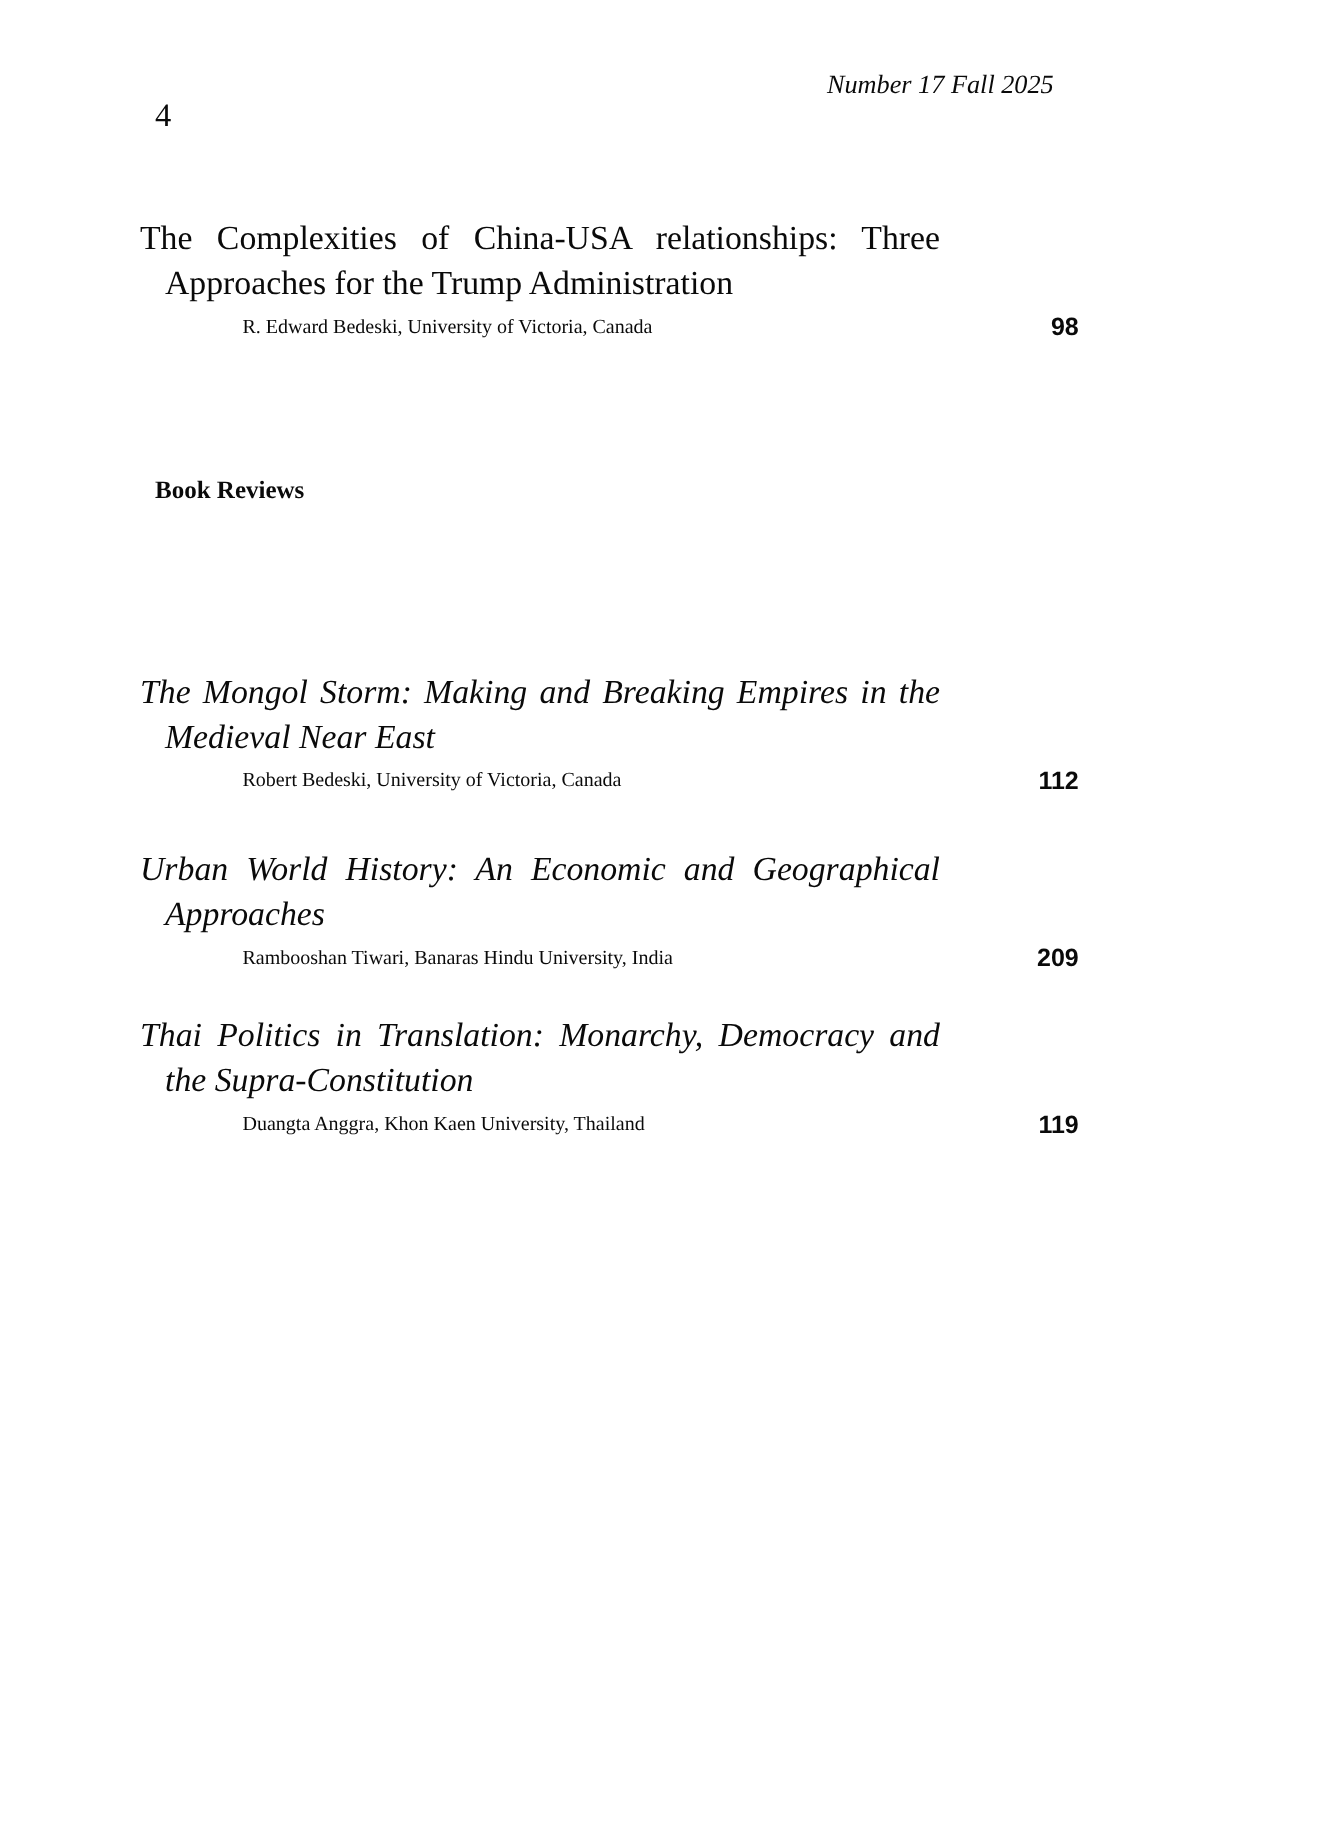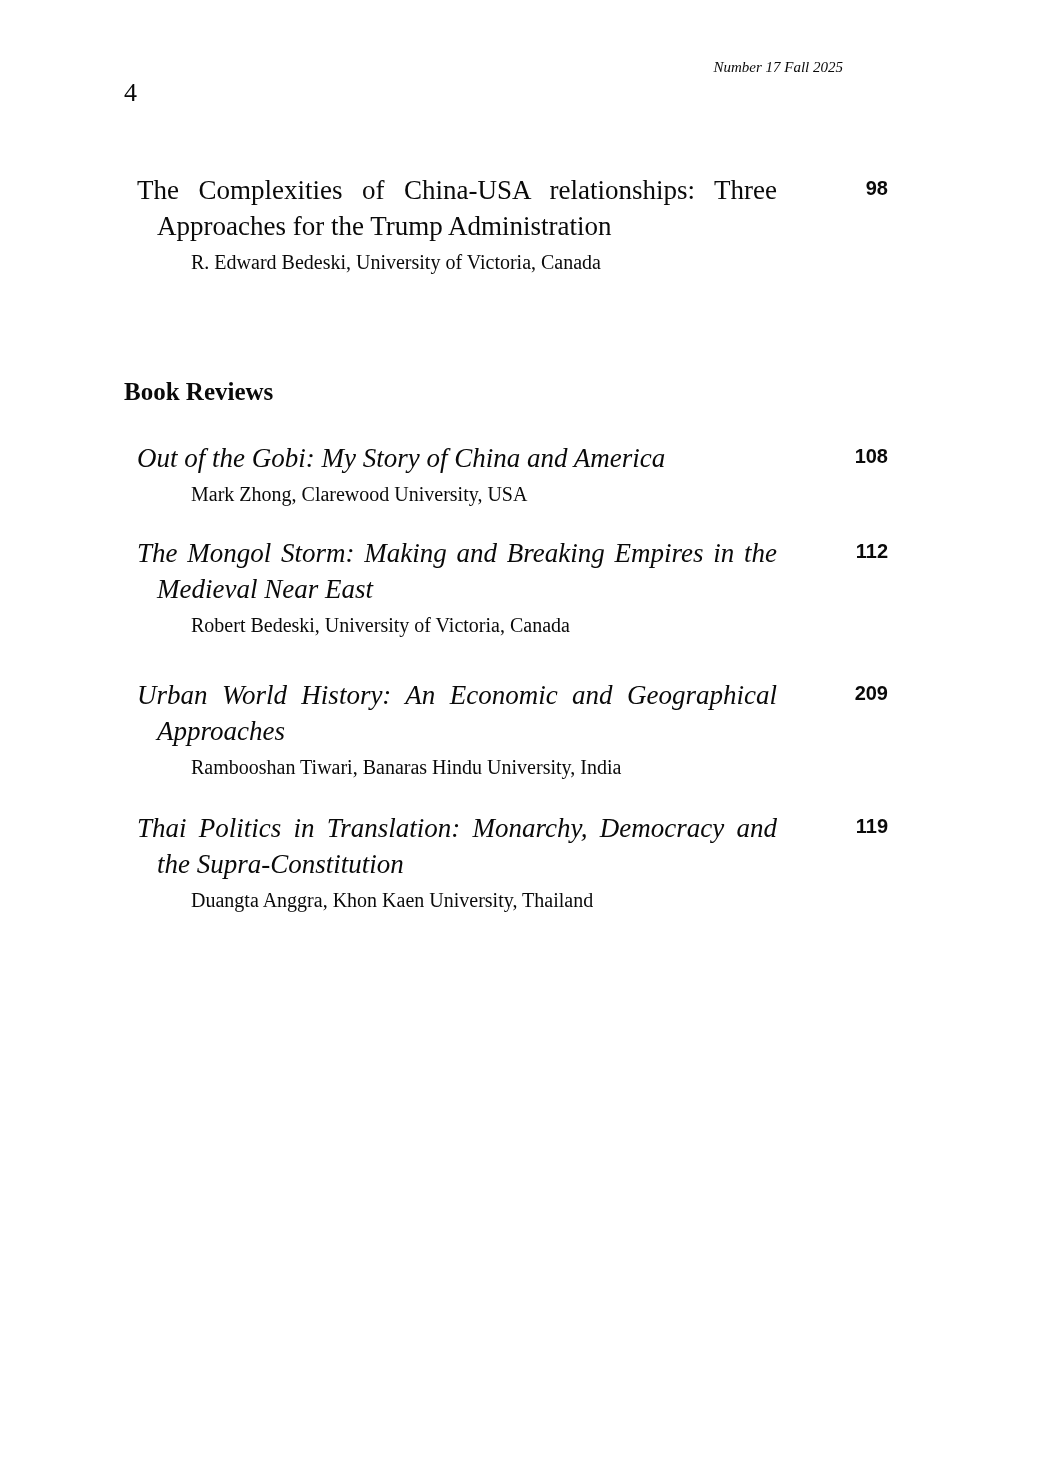--- a/index.html
+++ b/index.html
@@ -14,73 +14,73 @@
     background: #ffffff;
     color: #0a0a0a;
     font-family: "Liberation Serif", serif;
     overflow: hidden;
   }
   .issue-header {
     position: absolute;
     top: 54px;
     right: 220px;
     font-style: italic;
-    font-size: 15px;
+    font-size: 21px;
     line-height: 26px;
     white-space: nowrap;
   }
   .folio {
     position: absolute;
     top: 78px;
     left: 124px;
     font-size: 26px;
     line-height: 30px;
   }
   .entry {
     position: absolute;
-    left: 137px;
+    left: 112px;
     width: 751px;
     display: flex;
-    align-items: flex-start;
+    align-items: flex-end;
   }
   .entry-text {
     width: 640px;
     flex: 0 0 640px;
   }
   .entry-title {
     font-size: 27px;
     line-height: 36px;
     text-align: justify;
     text-align-last: left;
     padding-left: 20px;
     text-indent: -20px;
   }
   .review .entry-title {
     font-style: italic;
   }
   .entry-author {
-    font-size: 20px;
+    font-size: 16px;
     line-height: 36px;
-    margin-left: 54px;
+    margin-left: 82px;
     margin-top: 0px;
   }
   .entry-pagenum {
     flex: 1;
     text-align: right;
     font-family: "Liberation Sans", sans-serif;
     font-weight: bold;
     font-size: 20px;
     line-height: 36px;
     margin-top: -2px;
   }
   .section-heading {
     position: absolute;
     left: 124px;
     margin: 0;
-    font-size: 25px;
+    font-size: 20px;
     line-height: 36px;
     font-weight: bold;
     font-family: "Liberation Serif", serif;
   }
 </style>
 </head>
 <body>
 
 <div class="page">
 
@@ -91,27 +91,20 @@
   <div class="entry" style="top:172px">
     <div class="entry-text">
       <div class="entry-title">The Complexities of China-USA relationships: Three Approaches for the Trump Administration</div>
       <div class="entry-author">R. Edward Bedeski, University of Victoria, Canada</div>
     </div>
     <div class="entry-pagenum">98</div>
   </div>
 
   <h2 class="section-heading" style="top:374px">Book Reviews</h2>
 
-  <div class="entry review" style="top:440px">
-    <div class="entry-text">
-      <div class="entry-title">Out of the Gobi: My Story of China and America</div>
-      <div class="entry-author">Mark Zhong, Clarewood University, USA</div>
-    </div>
-    <div class="entry-pagenum">108</div>
-  </div>
 
   <div class="entry review" style="top:535px">
     <div class="entry-text">
       <div class="entry-title">The Mongol Storm: Making and Breaking Empires in the Medieval Near East</div>
       <div class="entry-author">Robert Bedeski, University of Victoria, Canada</div>
     </div>
     <div class="entry-pagenum">112</div>
   </div>
 
   <div class="entry review" style="top:677px">

